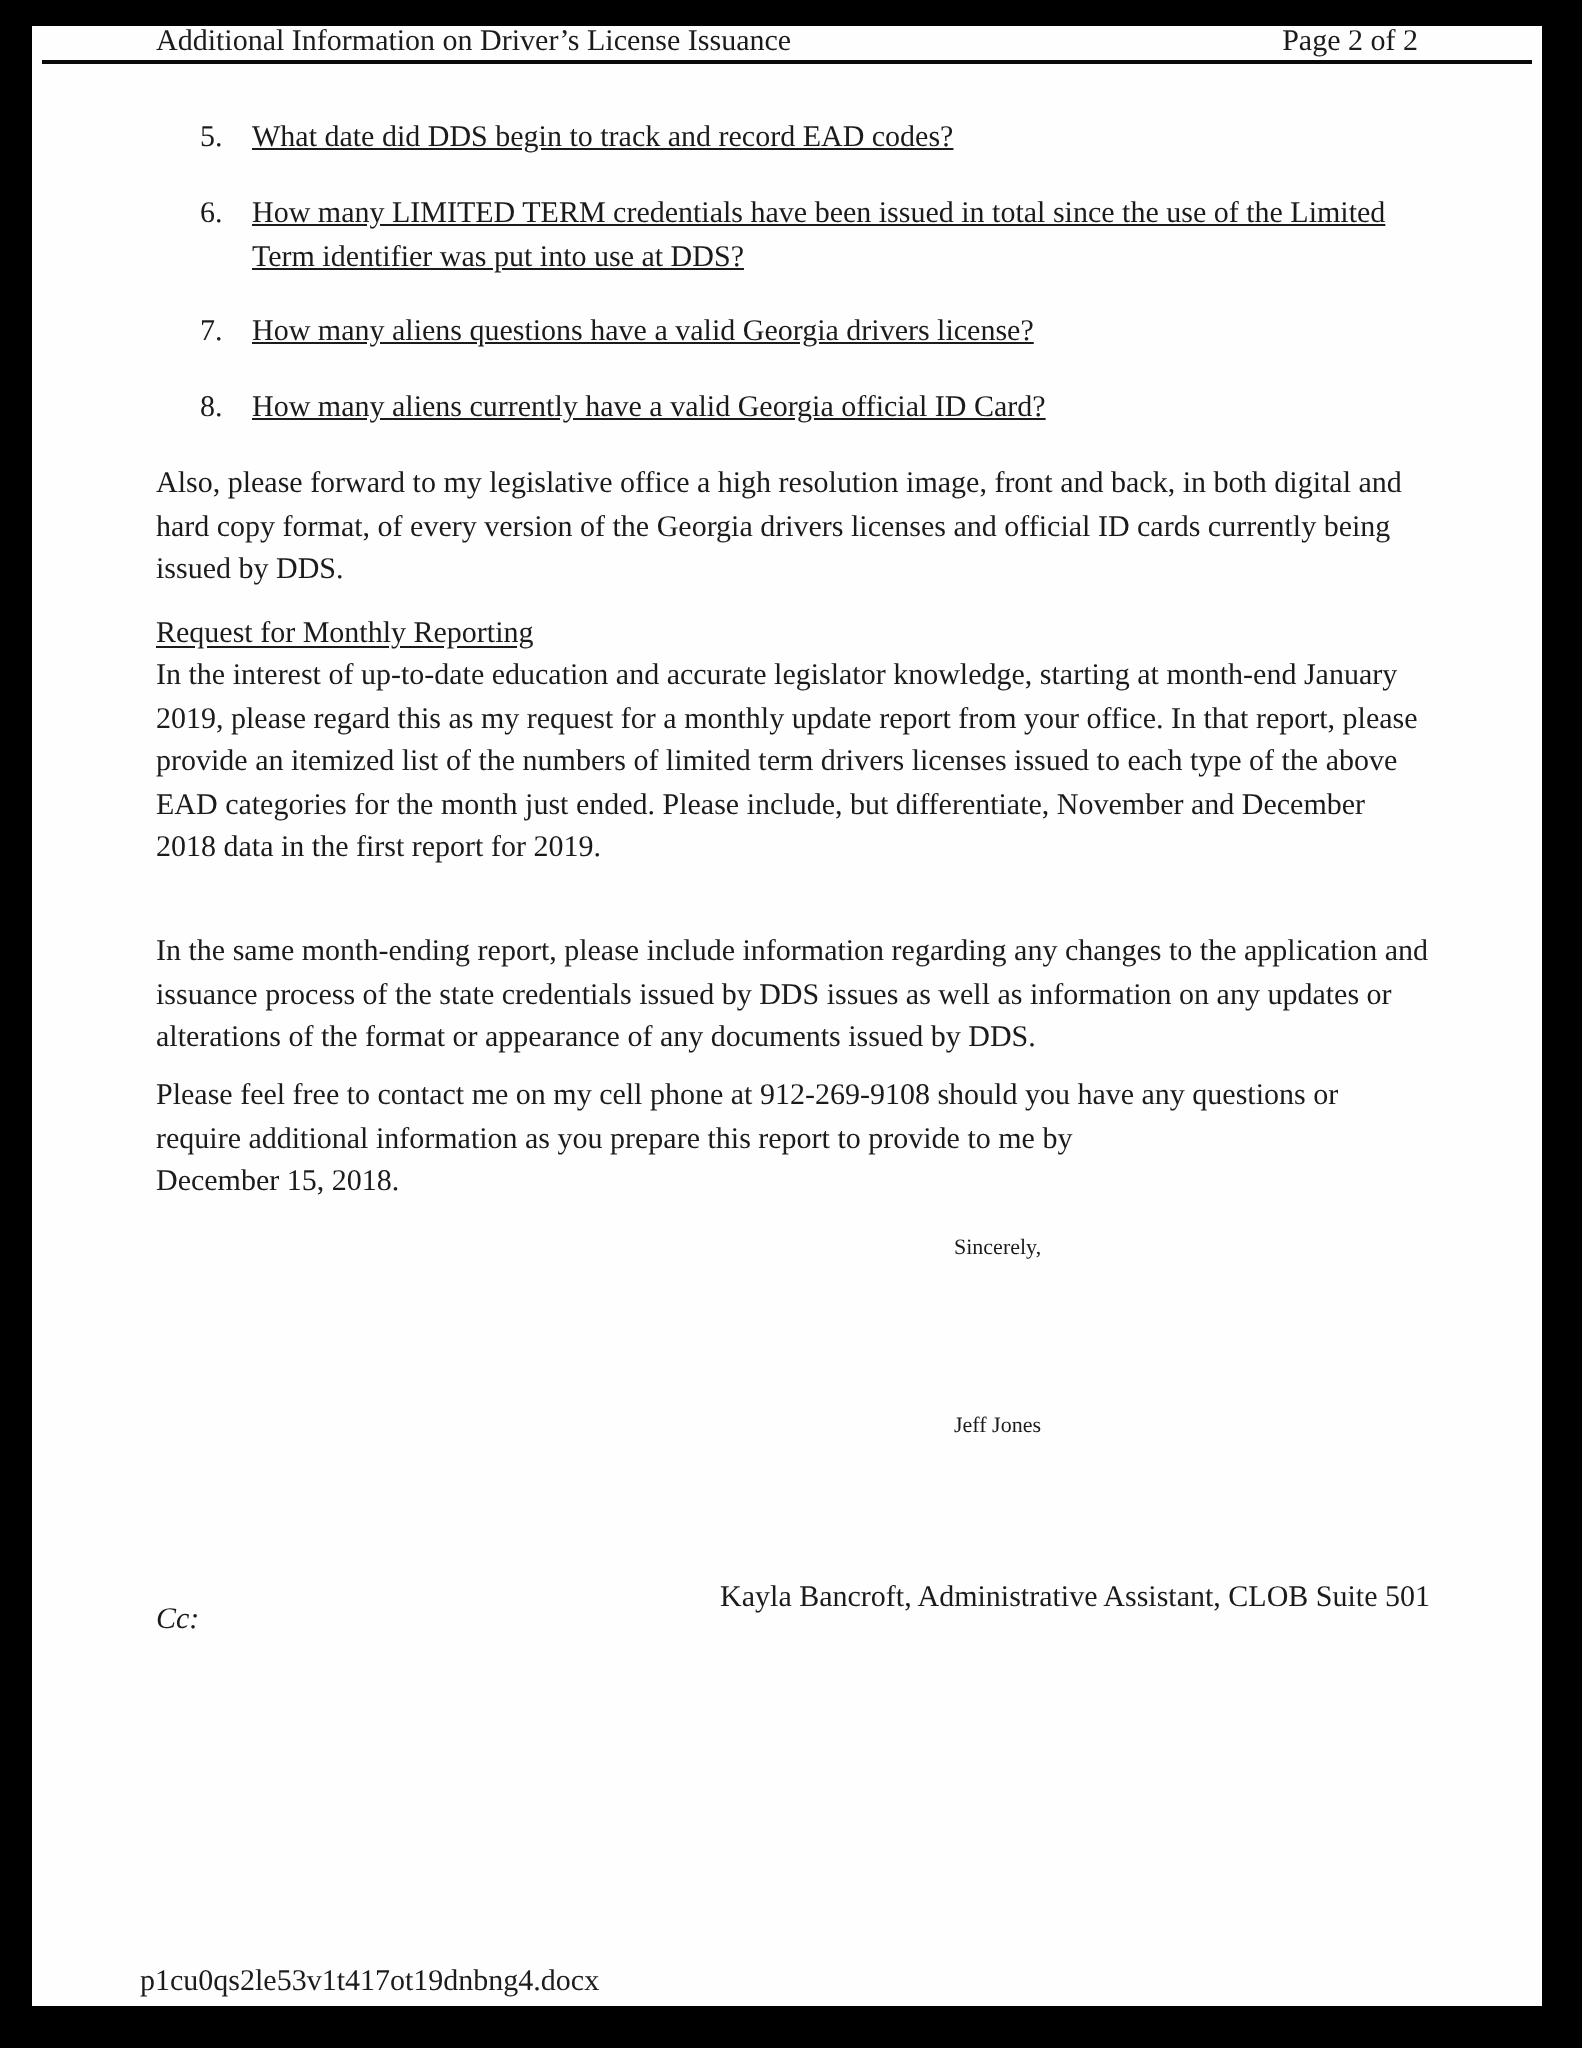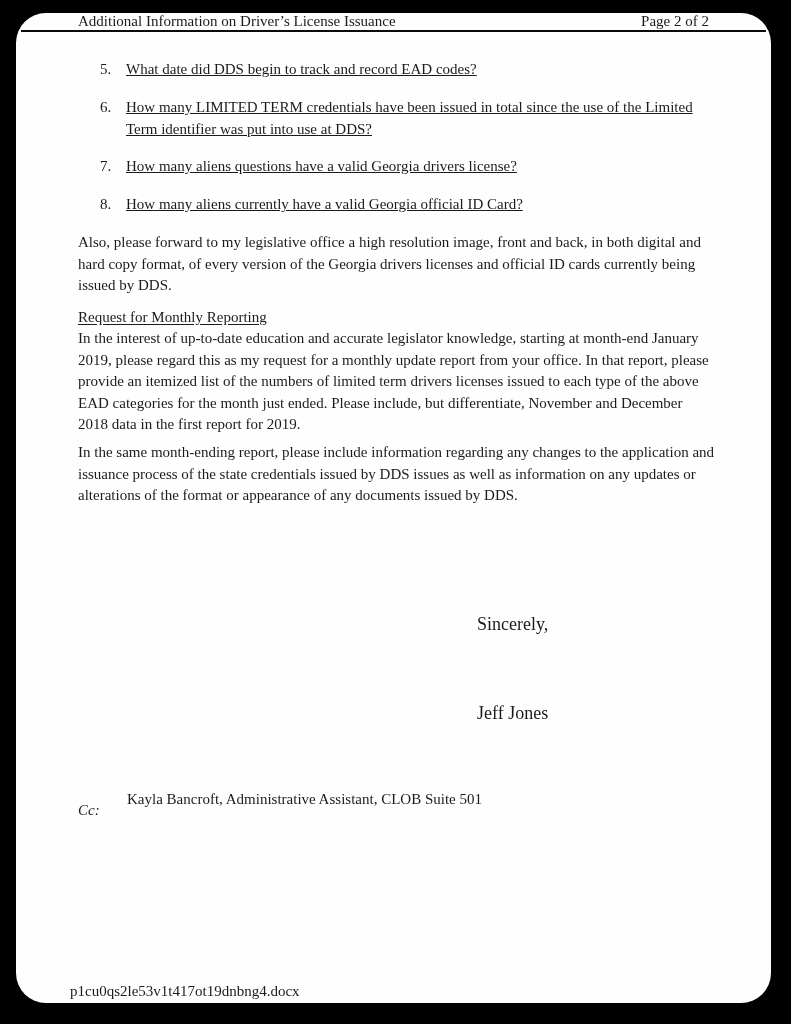--- a/index.html
+++ b/index.html
@@ -18,21 +18,20 @@
     background: #000000;
   }
   .page {
     position: absolute;
     left: 16px;
     top: 13px;
     width: 755px;
     height: 990px;
     background: #fefefe;
     color: #1b1b1b;
-    border-radius: 30px;
   }
   .hdr {
     position: absolute;
     left: 5px;
     right: 5px;
     top: 0;
     height: 17px;
     border-bottom: 2px solid #0a0a0a;
     display: flex;
     justify-content: space-between;
@@ -66,21 +65,21 @@
     max-width: 590px;
     text-decoration: underline;
   }
   .section-heading {
     text-decoration: underline;
     text-underline-offset: 2px;
   }
   .sig-block {
     position: absolute;
     left: 461px;
-    font-size: 18px;
+    font-size: 11px;
     line-height: 21.5px;
     white-space: nowrap;
   }
   .cc-row {
     position: absolute;
     left: 62px;
     top: 776px;
     width: 637px;
     font-size: 15px;
     line-height: 21.5px;
@@ -89,20 +88,21 @@
     position: absolute;
     left: 0;
     top: 11px;
     font-style: italic;
   }
   .cc-text {
     position: absolute;
     left: 49px;
     top: 0;
     width: 588px;
+    text-align: right;
   }
   .footer-name {
     position: absolute;
     left: 54px;
     top: 971px;
     font-size: 15px;
     line-height: 14px;
     white-space: nowrap;
   }
 </style>
@@ -136,22 +136,26 @@
       <span class="qnum">8.</span>
       <span class="qtext">How many aliens currently have a valid Georgia official ID Card?</span>
     </div>
 
     <div class="block" style="top:219px">Also, please forward to my legislative office a high resolution image, front and back, in both digital and hard copy format, of every version of the Georgia drivers licenses and official ID cards currently being issued by DDS.</div>
 
     <div class="block section-heading" style="top:294px">Request for Monthly Reporting</div>
 
     <div class="block" style="top:315px">In the interest of up-to-date education and accurate legislator knowledge, starting at month-end January 2019, please regard this as my request for a monthly update report from your office. In that report, please provide an itemized list of the numbers of limited term drivers licenses issued to each type of the above EAD categories for the month just ended. Please include, but differentiate, November and December 2018 data in the first report for 2019.</div>
 
-    <div class="block" style="top:429px">In the same month-ending report, please include information regarding any changes to the application and issuance process of the state credentials issued by DDS issues as well as information on any updates or alterations of the format or appearance of any documents issued by DDS.</div>
+    <div class="block" style="top:453px">In the same month-ending report, please include information regarding any changes to the application and issuance process of the state credentials issued by DDS issues as well as information on any updates or alterations of the format or appearance of any documents issued by DDS.</div>
 
+    <div class="block" style="top:525px">
+      <span>Please feel free to contact me on my cell phone at 912-269-9108 should you have any questions or require additional information as you prepare this report to provide to me by</span>
+      <span style="display:block">December 15, 2018.</span>
+    </div>
 
     <div class="sig-block" style="top:601px">Sincerely,</div>
 
     <div class="sig-block" style="top:690px">Jeff Jones</div>
 
     <div class="cc-row">
       <span class="cc-label">Cc:</span>
       <span class="cc-text">Kayla Bancroft, Administrative Assistant, CLOB Suite 501</span>
     </div>
 

